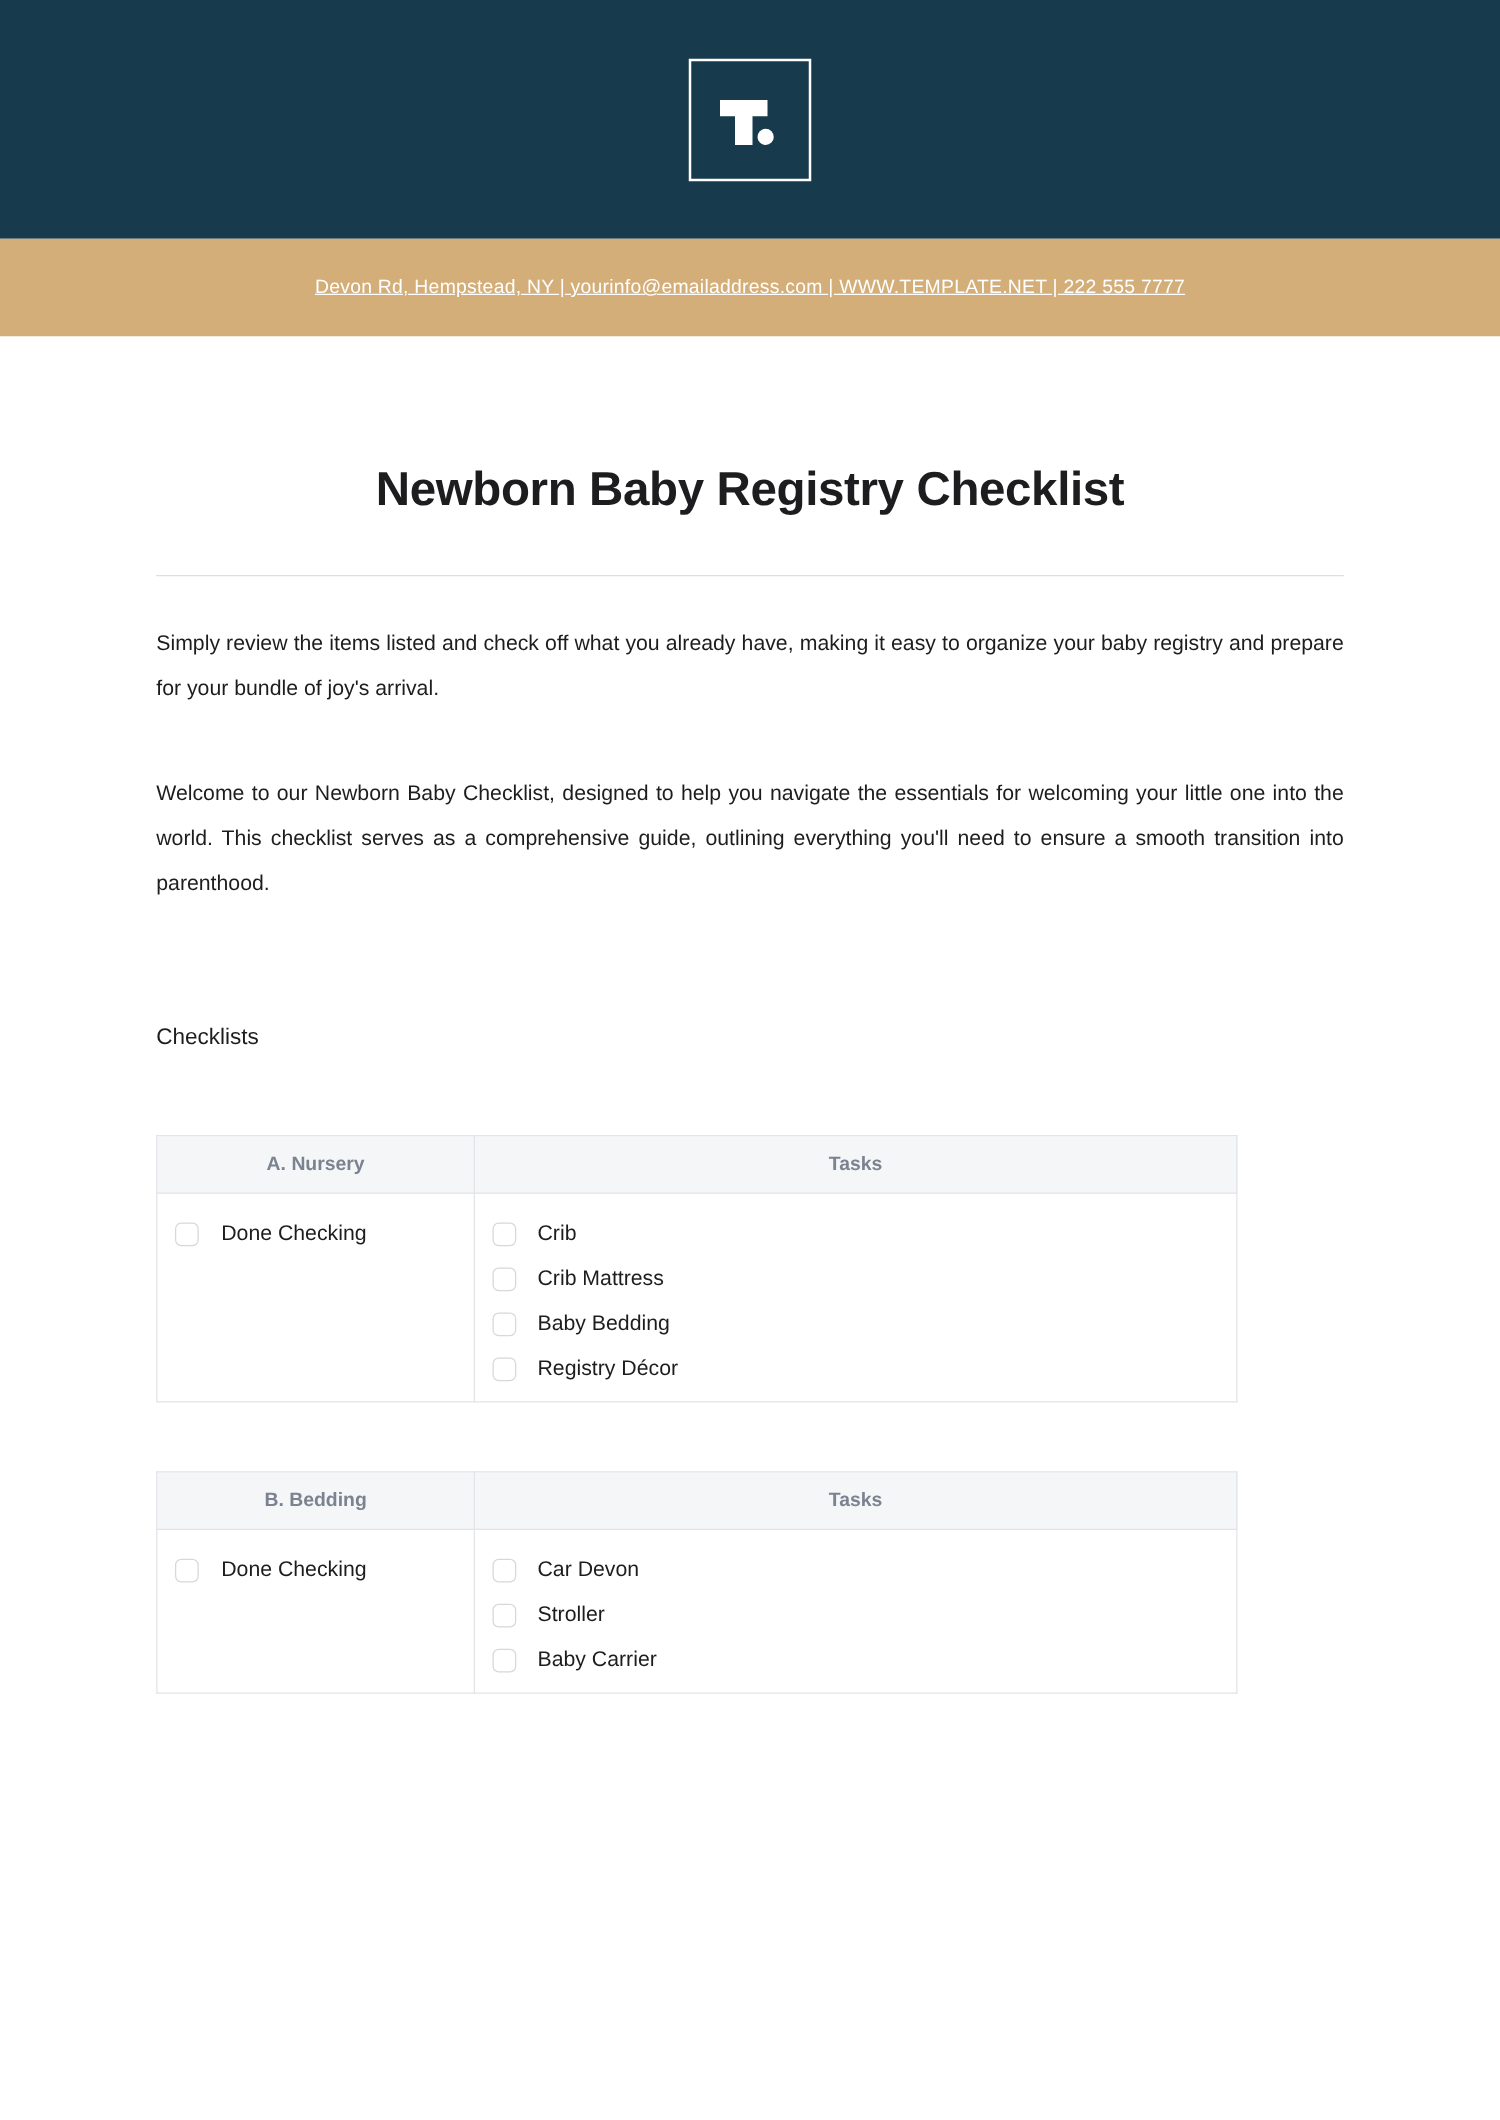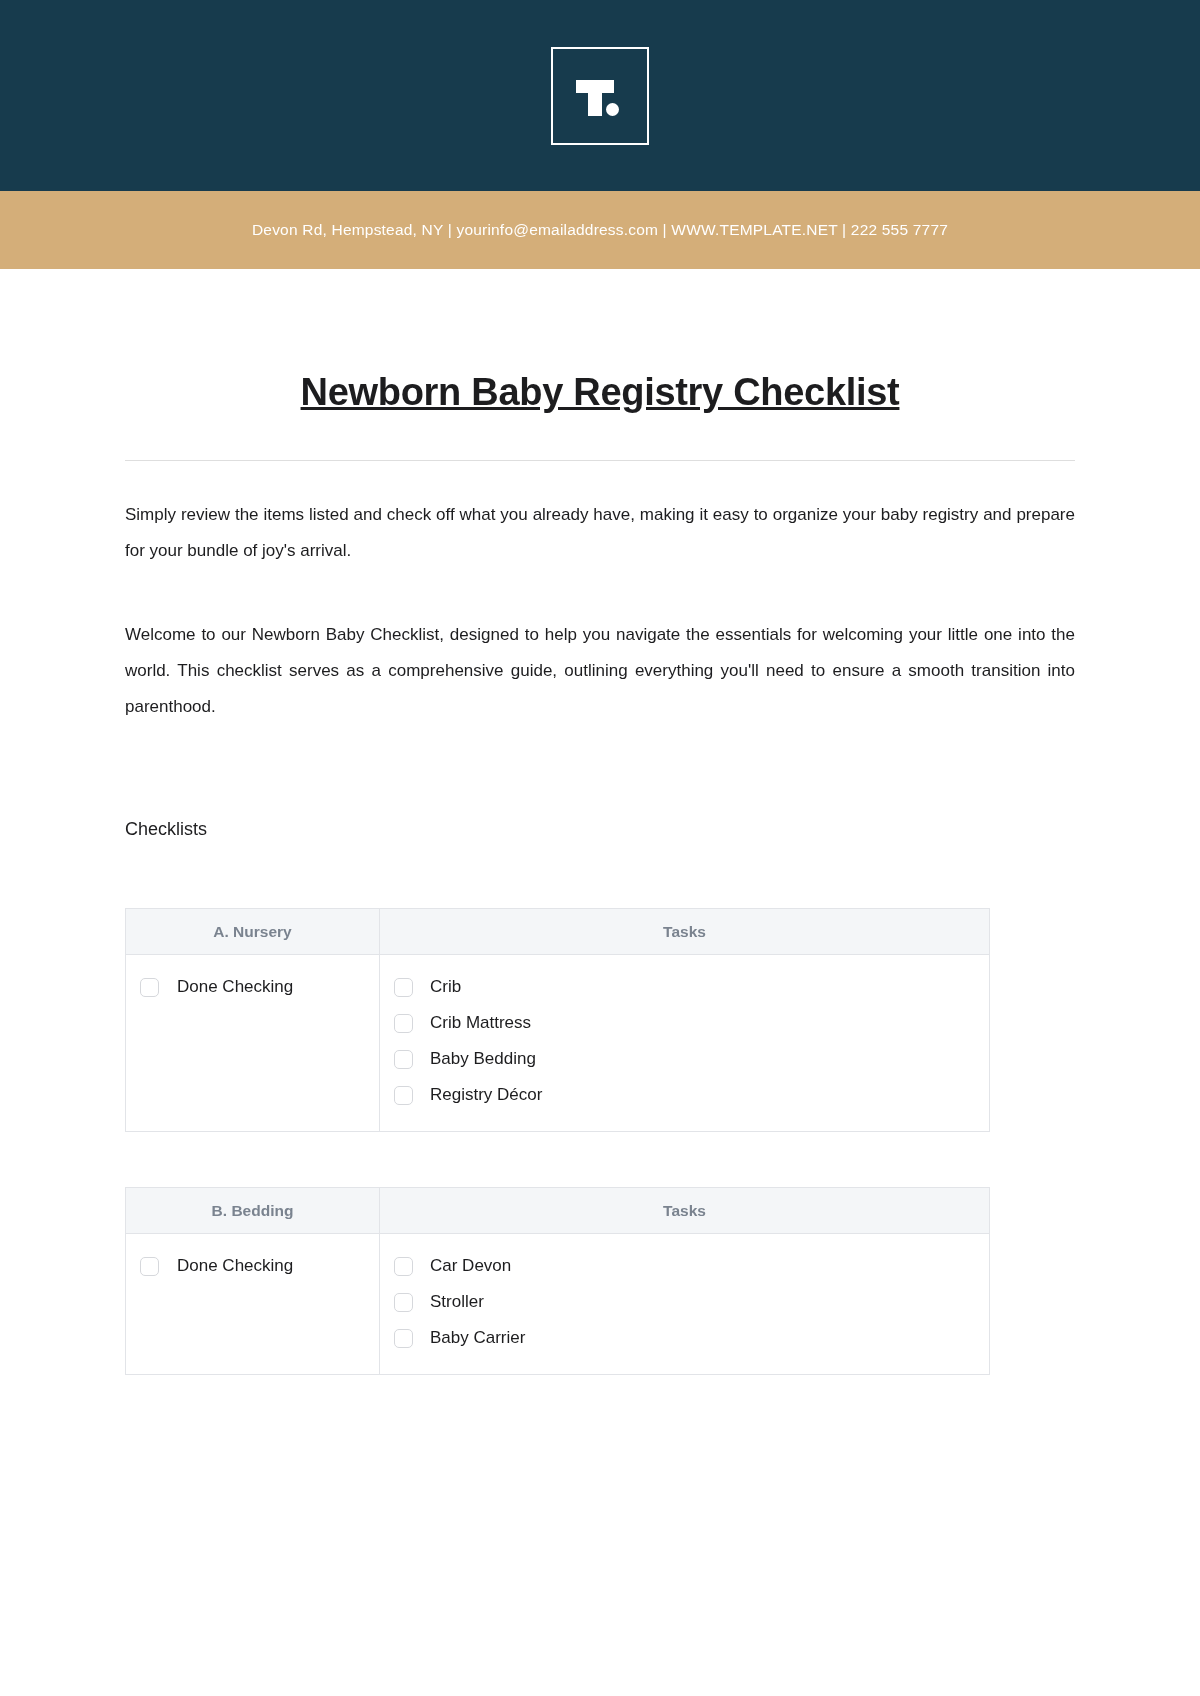--- a/index.html
+++ b/index.html
@@ -72,35 +72,35 @@
     display: flex;
     align-items: center;
     justify-content: center;
   }
   .contact-text {
     color: #ffffff;
     font-size: 15.5px;
     letter-spacing: 0.2px;
     font-family: "Liberation Sans", sans-serif;
     white-space: nowrap;
+    text-decoration: underline;
   }
 
   
   .doc {
     padding: 0 125px;
   }
   .doc-title {
     text-align: center;
     font-size: 38px;
     font-weight: bold;
     letter-spacing: -0.3px;
     color: #1d1d1f;
     margin: 0;
     padding-top: 102px;
-    text-decoration: underline;
   }
   .title-rule {
     border: 0;
     border-top: 1px solid #dedede;
     margin: 46px 0 0 0;
   }
 
   .para {
     font-size: 17px;
     line-height: 36px;
@@ -134,21 +134,21 @@
     color: #7a838f;
     font-size: 15.5px;
     font-weight: bold;
     text-align: center;
     height: 46px;
     padding: 0;
   }
   .check-table td {
     border: 1px solid #e2e4e8;
     vertical-align: top;
-    padding: 14px 0 18px 0;
+    padding: 14px 0 8px 0;
     text-align: center;
   }
   .col-cat { width: 254px; }
   .col-tasks { width: 610px; }
 
   .chk-row {
     display: flex;
     align-items: center;
     height: 36px;
     padding-left: 14px;

